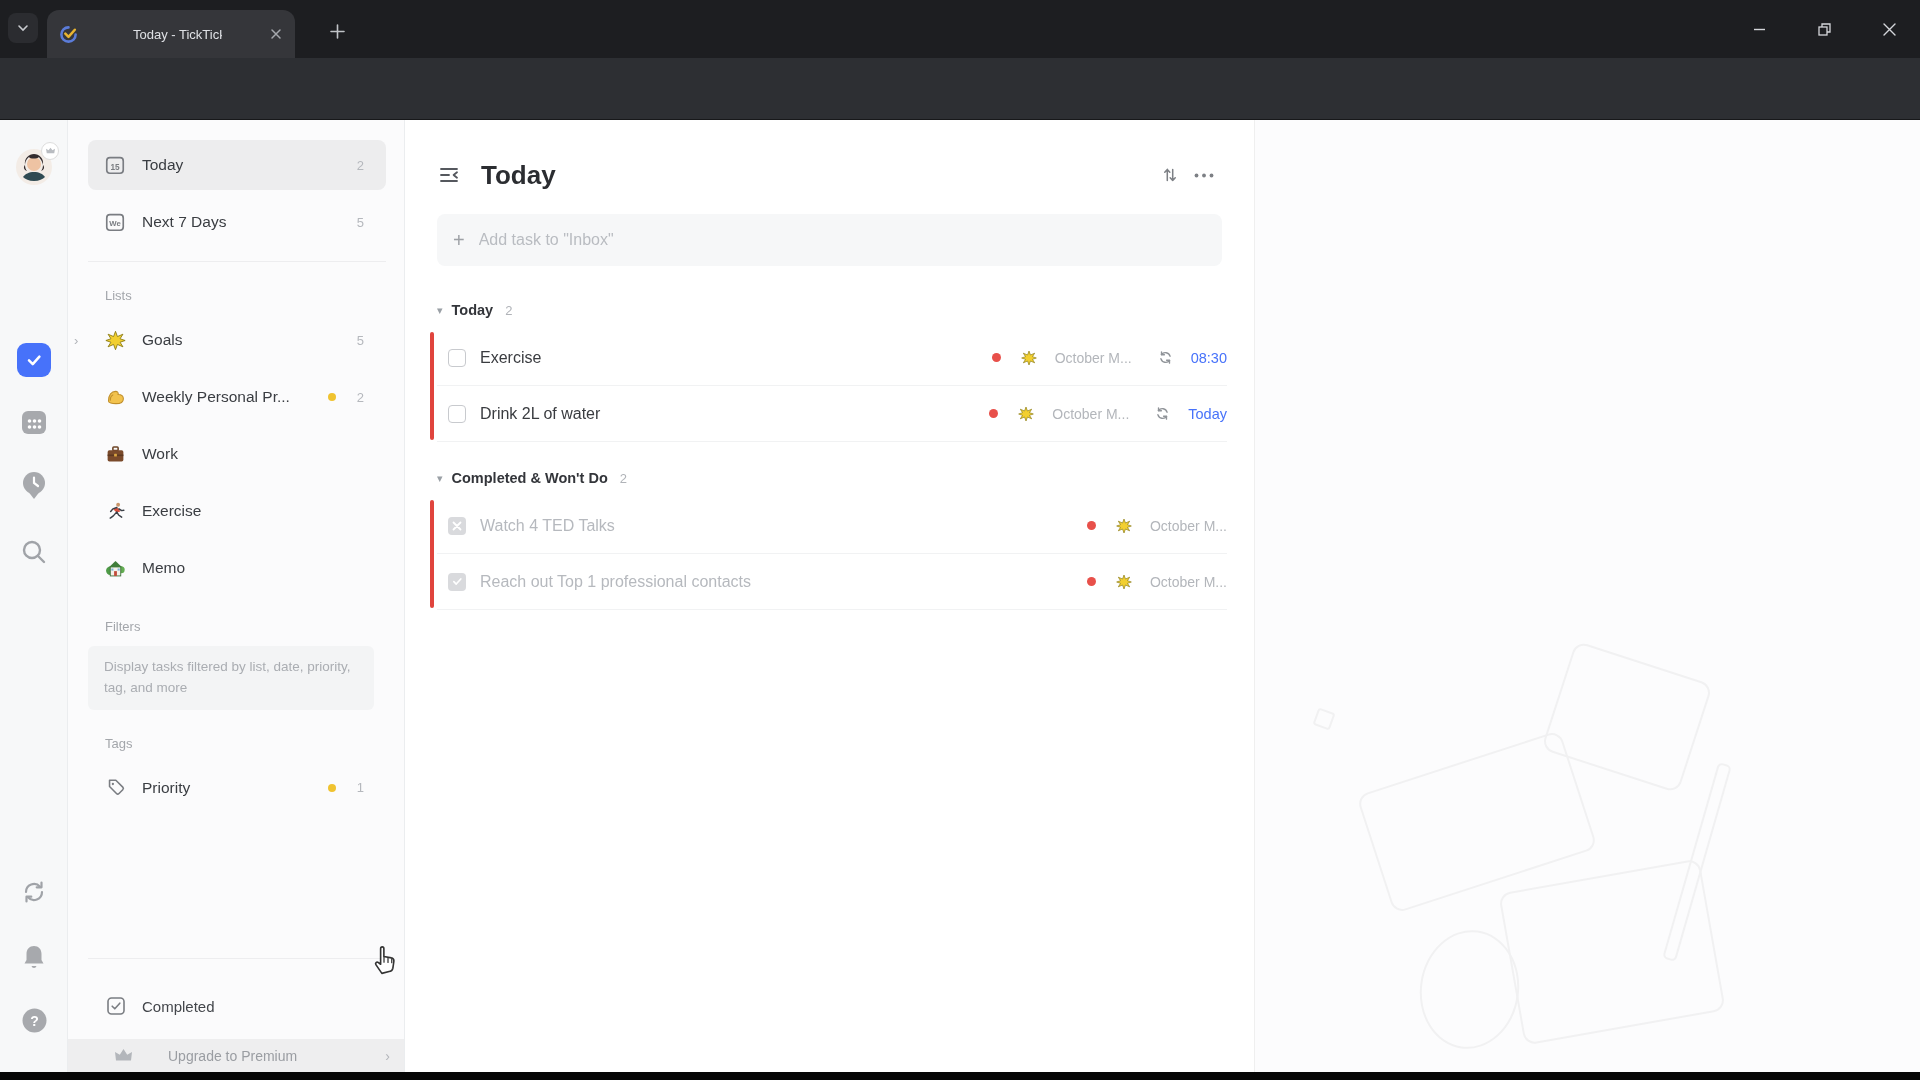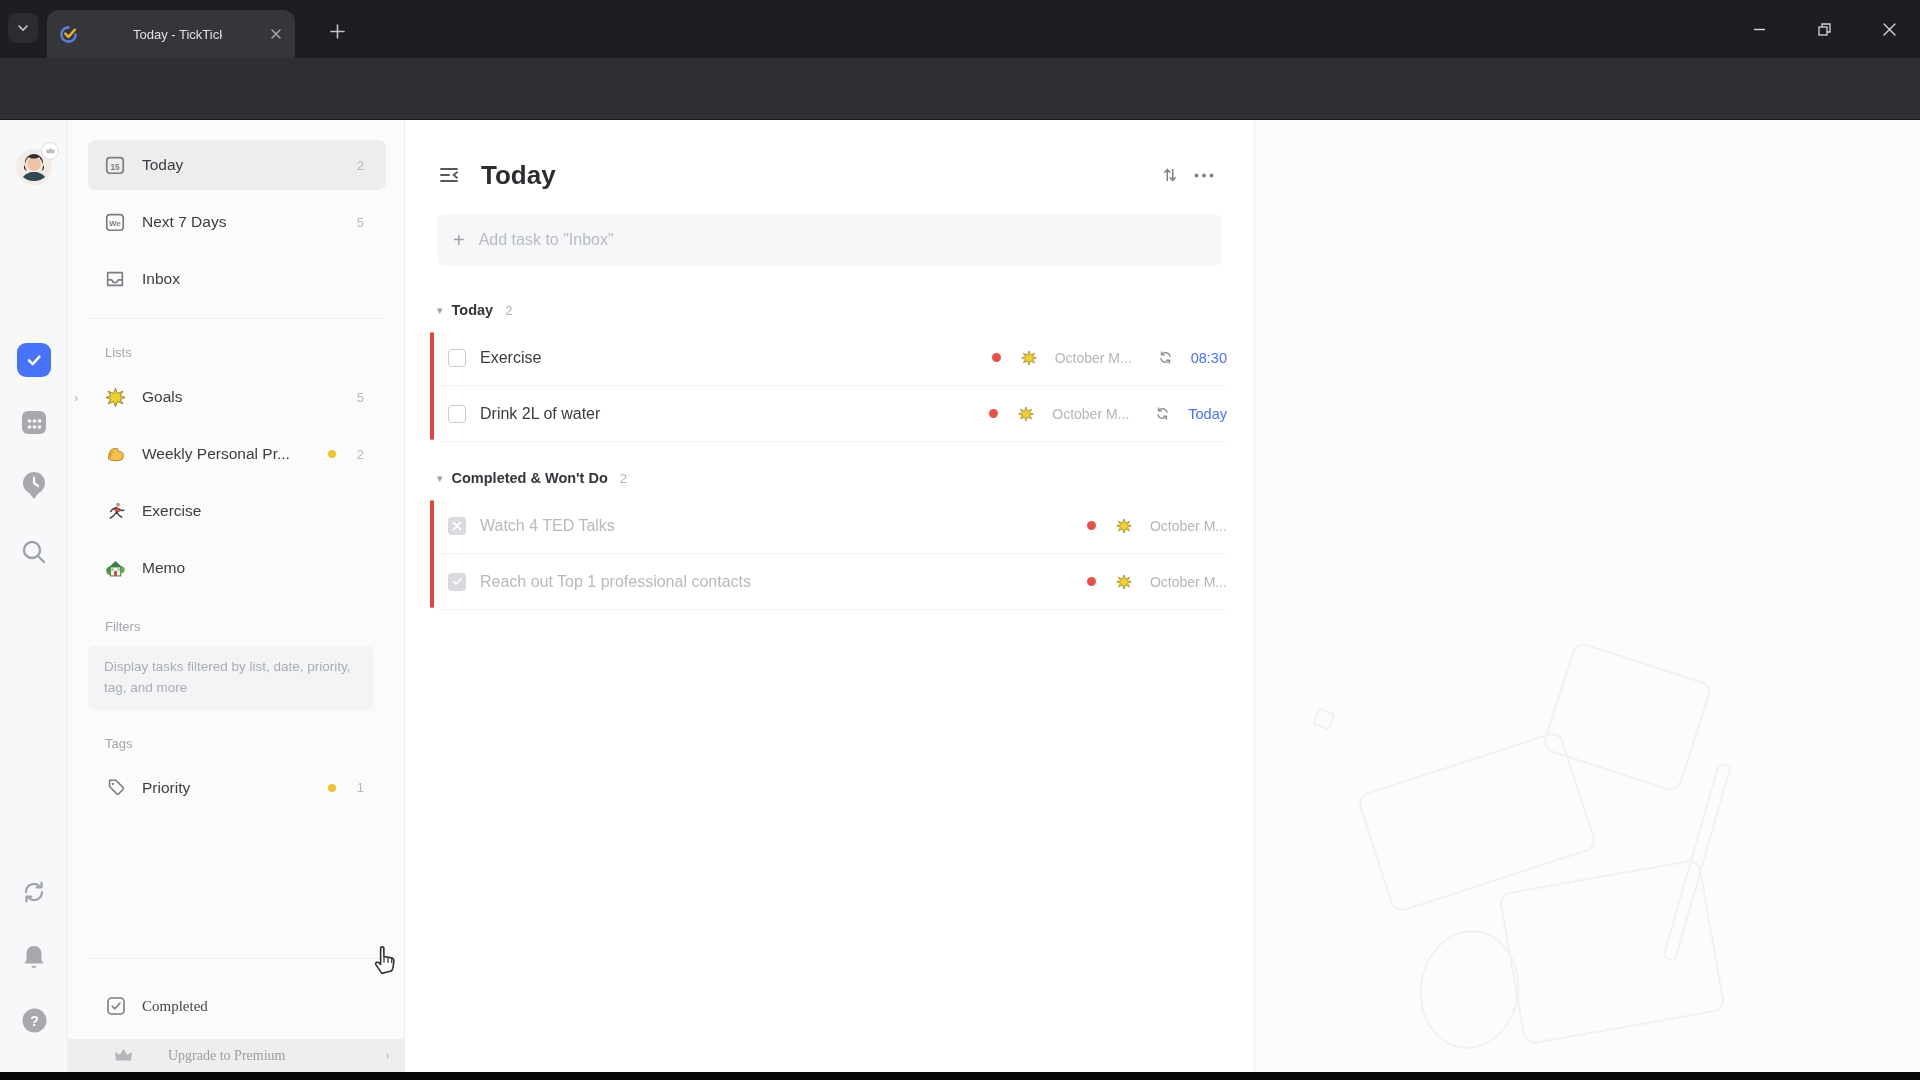--- a/index.html
+++ b/index.html
@@ -48,21 +48,21 @@
   .side-row.selected{background:#ededee;}
   .side-row .row-icon{width:24px;display:flex;justify-content:center;}
   .side-row .row-label{font-size:15.5px;color:#3a3d42;margin-left:15px;flex:1;white-space:nowrap;overflow:hidden;}
   .side-row .row-dot{width:8px;height:8px;border-radius:50%;margin-right:18px;}
   .side-row .row-count{font-size:13px;color:#b5b8bd;min-width:10px;text-align:right;}
   .expand-chevron{position:absolute;left:-14px;top:18px;color:#b0b3b8;font-size:13px;}
   .side-divider{border-top:1px solid #ededef;margin:14px 18px 0 20px;}
   .sec-header{font-size:13px;color:#a3a6ab;padding:0 0 0 37px;margin-top:26px;margin-bottom:12px;}
   .filters-box{margin:0 30px 0 20px;background:#f3f4f5;border-radius:6px;padding:11px 16px;font-size:13.5px;
     line-height:1.55;color:#aaadb2;}
-  .sidebar-bottom{position:absolute;left:0;right:0;bottom:0;font-family:Liberation Serif, serif;}
+  .sidebar-bottom{position:absolute;left:0;right:0;bottom:0;}
   .completed-row{height:50px;display:flex;align-items:center;padding-left:38px;}
   .completed-label{font-size:15px;color:#43464b;margin-left:16px;}
   .upgrade-bar{height:33px;background:#eeeeef;display:flex;align-items:center;padding:0 14px 0 47px;}
   .upgrade-label{font-size:14px;color:#9a9da2;margin-left:36px;flex:1;}
   .upgrade-chevron{color:#b3b6bb;font-size:14px;}
 
   
   .main{position:absolute;left:405px;top:0;width:850px;height:952px;background:#fff;border-right:1px solid #efefef;box-sizing:border-box;}
   .main-header{position:absolute;left:33px;top:38px;right:33px;height:34px;display:flex;align-items:center;}
   .main-title{font-size:26px;font-weight:700;color:#2b2d31;margin-left:15px;flex:1;}
@@ -283,29 +283,20 @@
           <div class="side-row">
             <span class="row-icon">
               <svg width="22" height="22" viewBox="0 0 24 24">
                 <rect x="3" y="4" width="18" height="17" rx="3.5" fill="none" stroke="#7a7d82" stroke-width="1.8"></rect>
                 <text x="12" y="16.5" text-anchor="middle" font-size="8.5" font-weight="700" fill="#7a7d82" font-family="Liberation Sans, sans-serif">We</text>
               </svg>
             </span>
             <span class="row-label">Next 7 Days</span>
             <span class="row-count">5</span>
           </div>
-          <div class="side-row">
-            <span class="row-icon">
-              <svg width="22" height="22" viewBox="0 0 24 24">
-                <path d="M4 5h16v14H4z M4 13h4.5l1.8 2.8h3.4L15.5 13H20" fill="none" stroke="#7a7d82" stroke-width="1.8" stroke-linejoin="round" stroke-linecap="round"></path>
-              </svg>
-            </span>
-            <span class="row-label">Inbox</span>
-            <span class="row-count"></span>
-          </div>
         </div>
       <div class="side-divider"></div>
       <div class="sec-header">Lists</div>
       <div id="list-rows">
           <div class="side-row">
             <span class="expand-chevron">›</span>
             <span class="row-icon">
               <svg width="21" height="21" viewBox="0 0 24 24">
                 <polygon points="12,1.5 14.2,7.5 20.5,4.8 17.2,10 23,12 17.2,14 20.5,19.2 14.2,16.5 12,22.5 9.8,16.5 3.5,19.2 6.8,14 1,12 6.8,10 3.5,4.8 9.8,7.5" fill="#f2cf30" stroke="#8a7a12" stroke-width="1"></polygon>
               </svg>
@@ -316,20 +307,32 @@
           <div class="side-row">
             <span class="row-icon">
               <svg width="21" height="21" viewBox="0 0 24 24">
                 <path d="M4 16c0-7 3.5-11 8-11 2.5 0 3.5 1.5 3 3.5 3.5 0 6 1.8 6 4.8 0 3.8-4 5.7-8.5 5.7-4.5 0-8.5-.6-8.5-3z" fill="#f2c24d" stroke="#c18f2a" stroke-width="1.2"></path>
                 <path d="M9 9c-2 1-3 3-3 6" fill="none" stroke="#c18f2a" stroke-width="1.2" stroke-linecap="round"></path>
               </svg>
             </span>
             <span class="row-label">Weekly Personal Pr...</span>
             <span class="row-dot" style="background: rgb(240, 195, 48);"></span>
             <span class="row-count">2</span>
+          </div>
+          <div class="side-row">
+            <span class="row-icon">
+              <svg width="21" height="21" viewBox="0 0 24 24">
+                <rect x="9" y="3.5" width="6" height="4" rx="1" fill="none" stroke="#6e4526" stroke-width="1.8"></rect>
+                <rect x="3" y="7" width="18" height="13" rx="2" fill="#7a4a2b"></rect>
+                <rect x="3" y="12" width="18" height="1.8" fill="#5d3820"></rect>
+                <rect x="10.4" y="11.2" width="3.2" height="3.2" rx="0.6" fill="#d9a441"></rect>
+              </svg>
+            </span>
+            <span class="row-label">Work</span>
+            <span class="row-count"></span>
           </div>
           <div class="side-row">
             <span class="row-icon">
               <svg width="21" height="21" viewBox="0 0 24 24">
                 <circle cx="15" cy="4.3" r="2.2" fill="#c9956a"></circle>
                 <path d="M9.5 9.5l4-2 2.5 1.5 1.5 3-4.5 1z" fill="#d94f3d"></path>
                 <path d="M13 13l-3.5 4-3.5 2.5M13.5 12.5l2 3.5 3.5 2.5M13.5 7.5L9 9l-2.5 3M16 9l3 2 2.5-.5" fill="none" stroke="#3a3f46" stroke-width="1.7" stroke-linecap="round" stroke-linejoin="round"></path>
               </svg>
             </span>
             <span class="row-label">Exercise</span>

